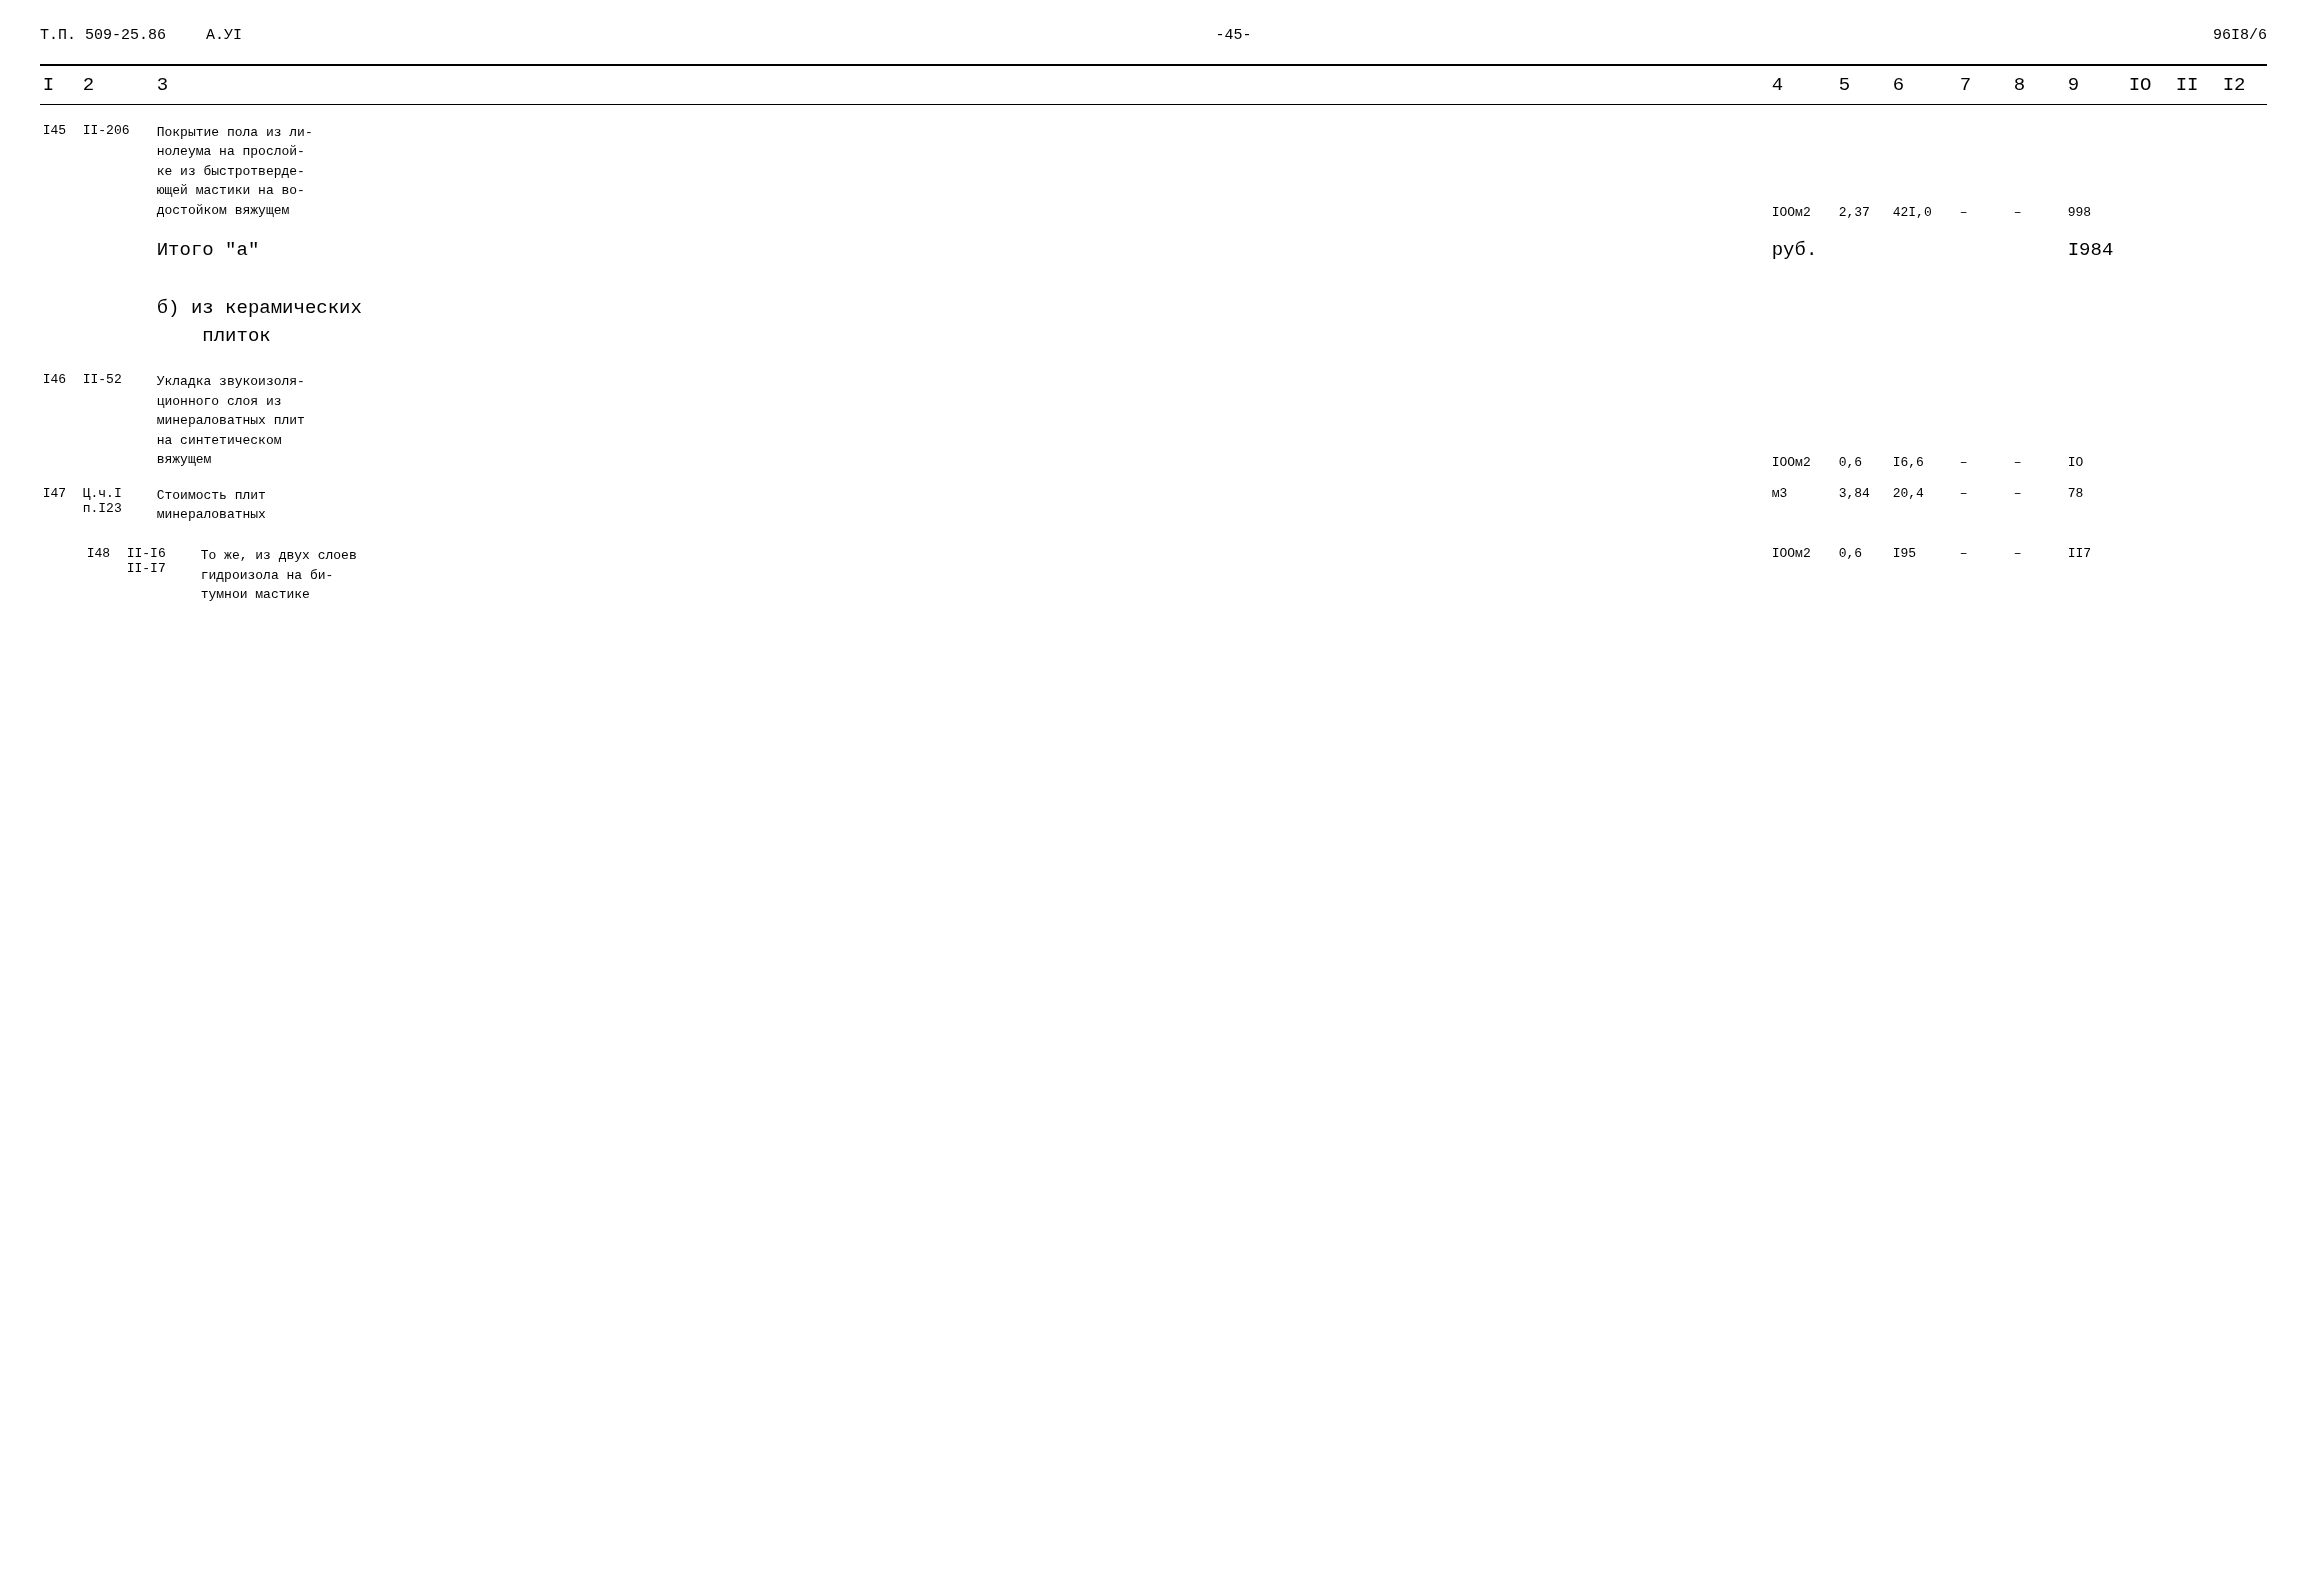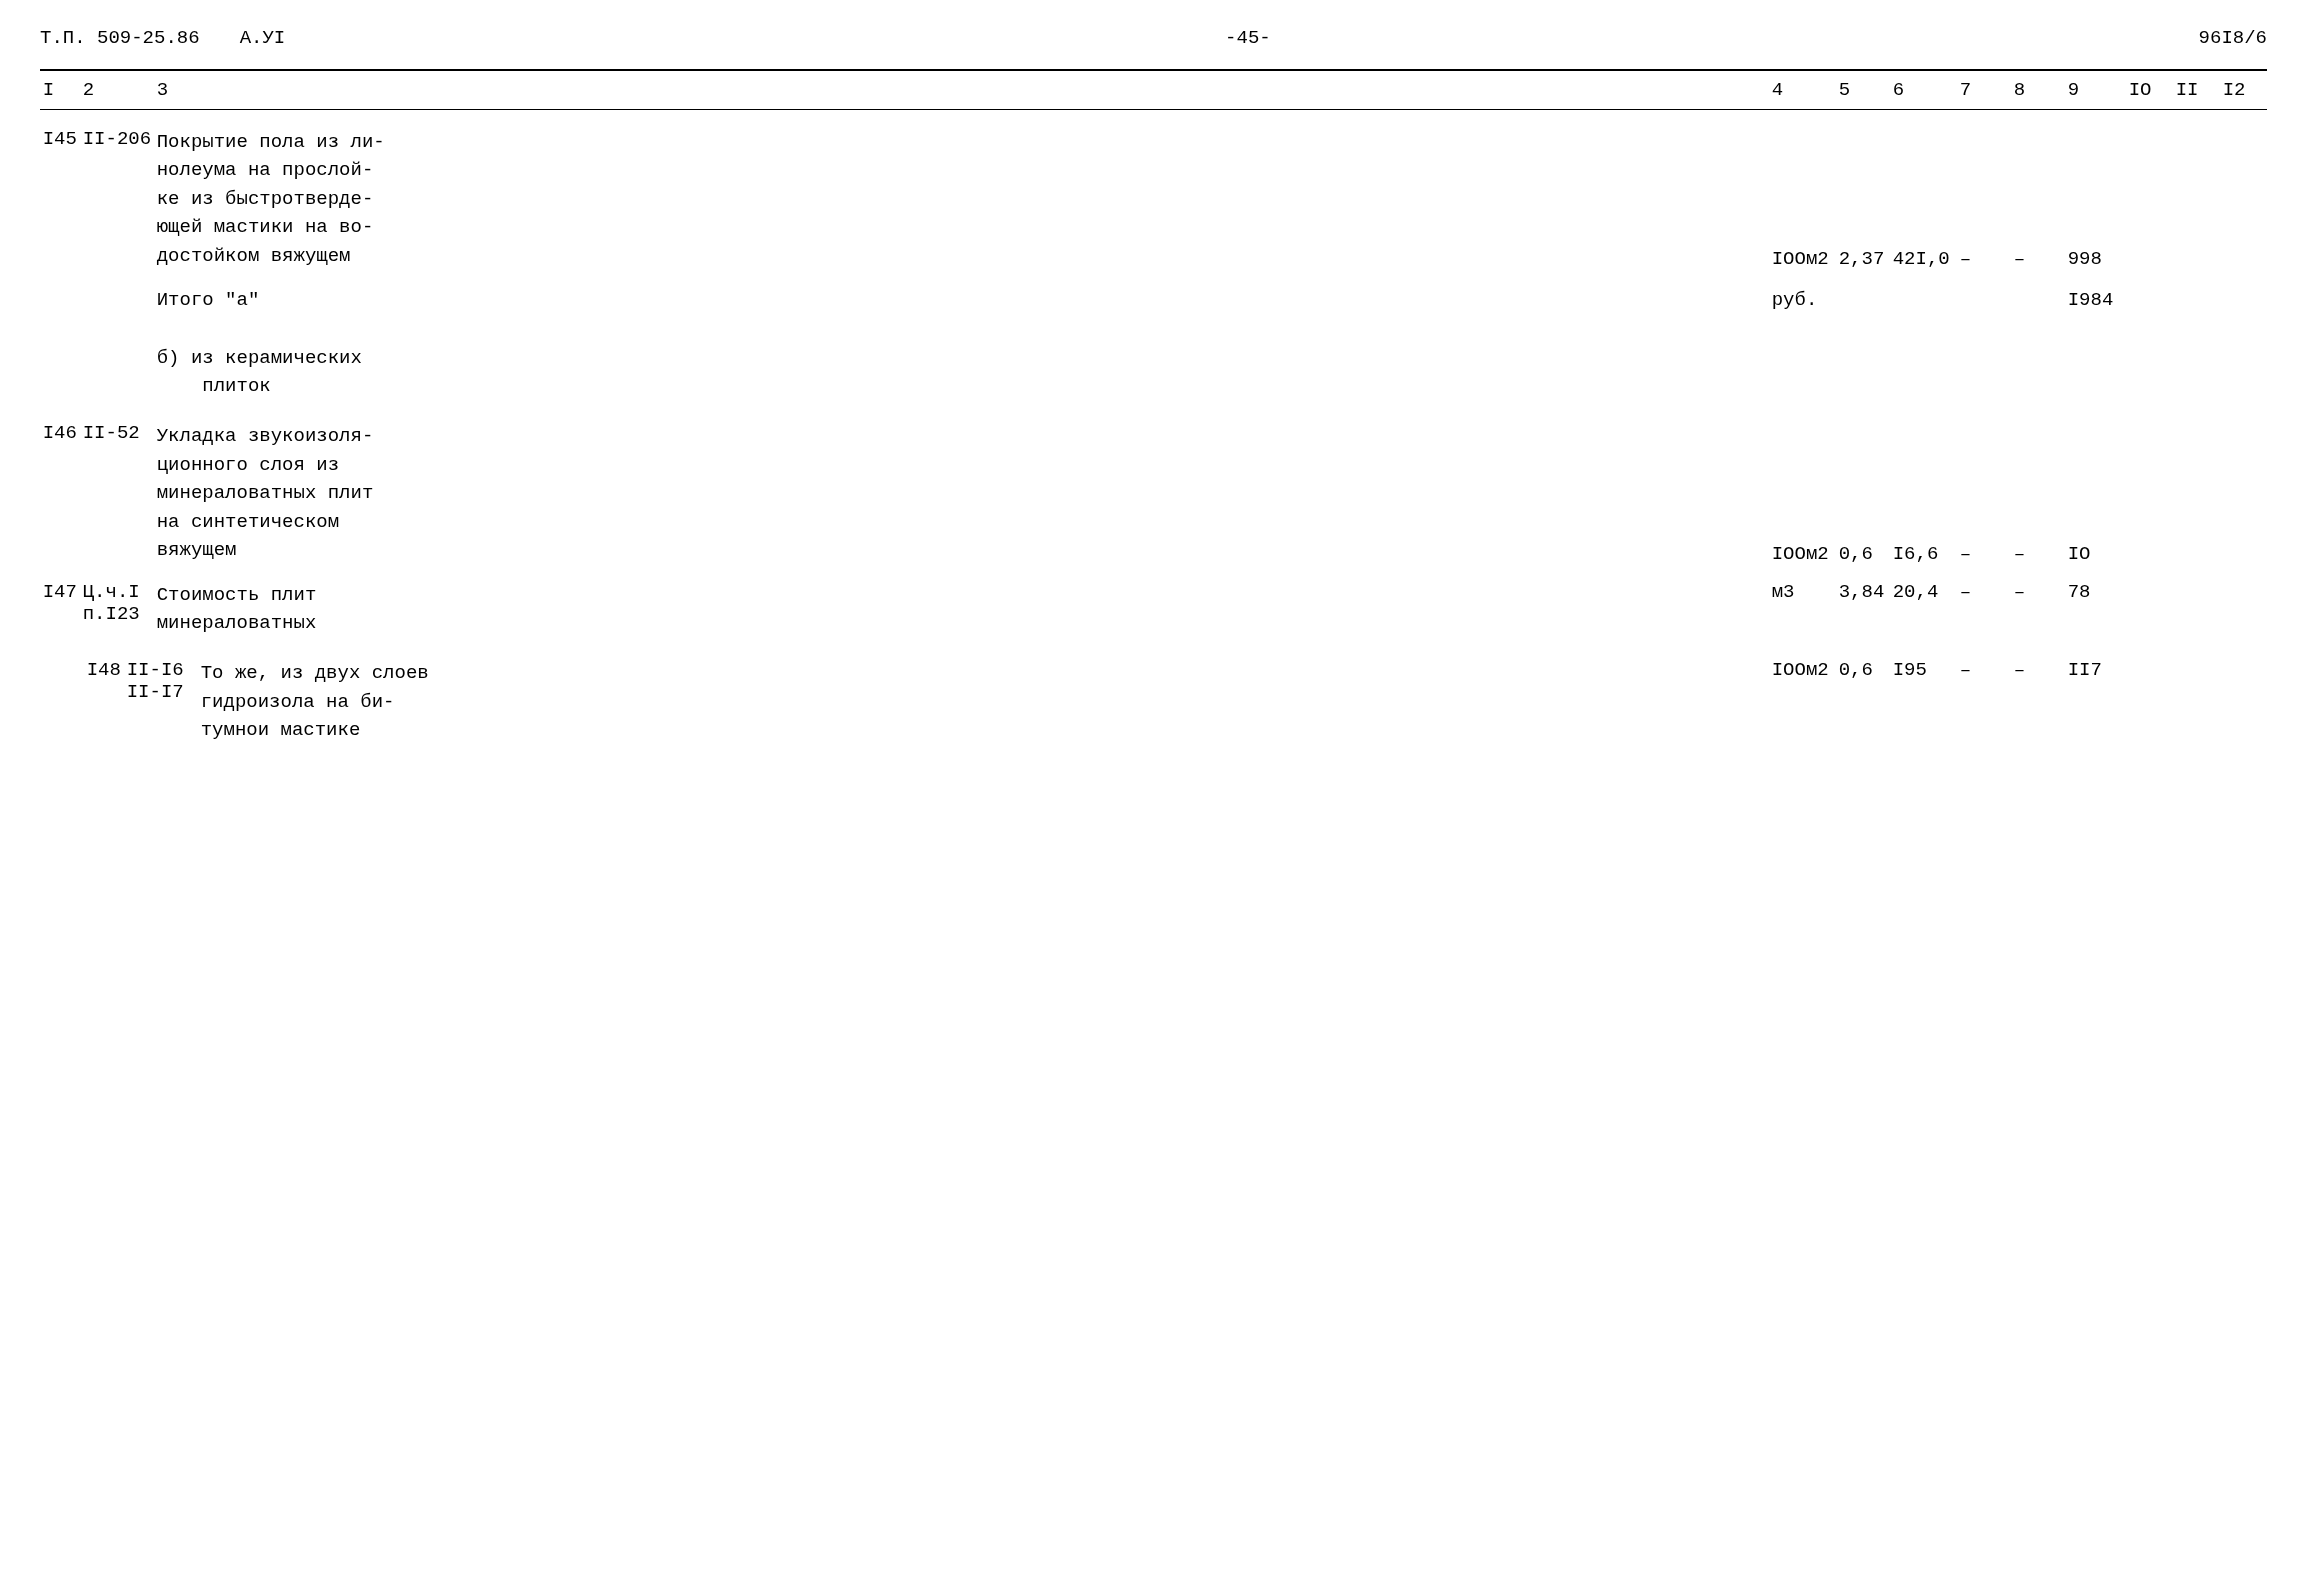--- a/index.html
+++ b/index.html
@@ -14,21 +14,21 @@
       font-size: 19px;
       color: #000000;
       padding: 27px 40px;
     }
 
     .header-line {
       display: flex;
       justify-content: space-between;
       align-items: center;
       margin-bottom: 20px;
-      font-size: 19px;
+      font-size: 15px;
     }
 
     .header-left {
       display: flex;
       gap: 40px;
     }
 
     .header-center {
       text-align: center;
       margin-left: 12px;
@@ -58,21 +58,21 @@
 
     .table-body {
       width: 100%;
     }
 
     .data-row {
       display: grid;
       grid-template-columns: 40px 74px 1fr 67px 54px 67px 54px 54px 61px 47px 47px 47px;
       align-items: start;
       padding: 4px 0;
-      font-size: 19px;
+      font-size: 13px;
     }
 
     .cell {
       padding: 0 2.7px;
       vertical-align: top;
     }
 
     .description-cell {
       line-height: 1.5;
     }

